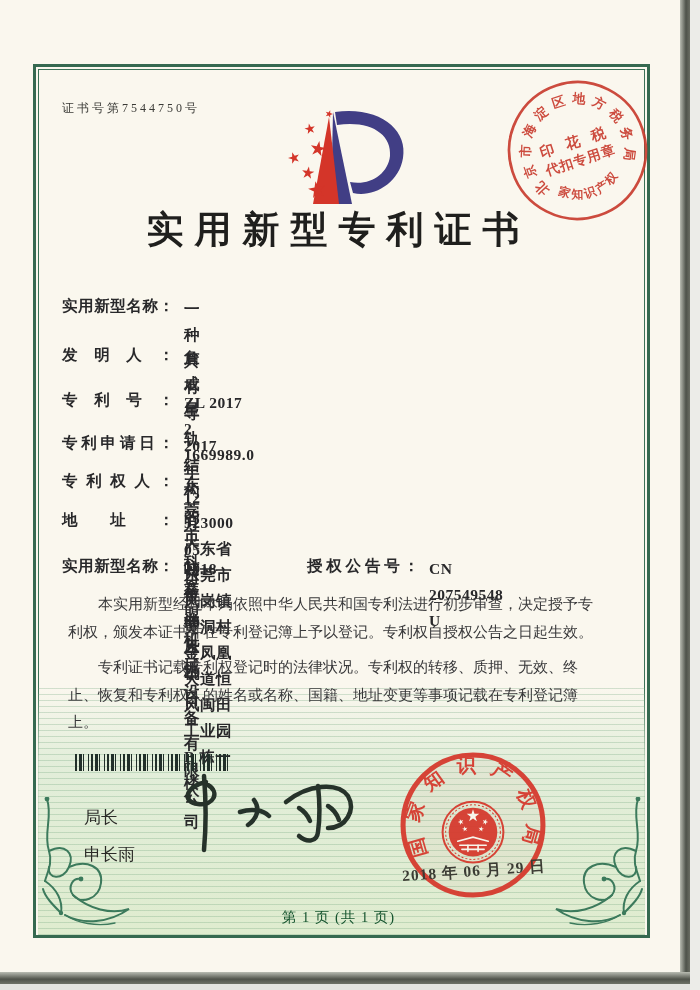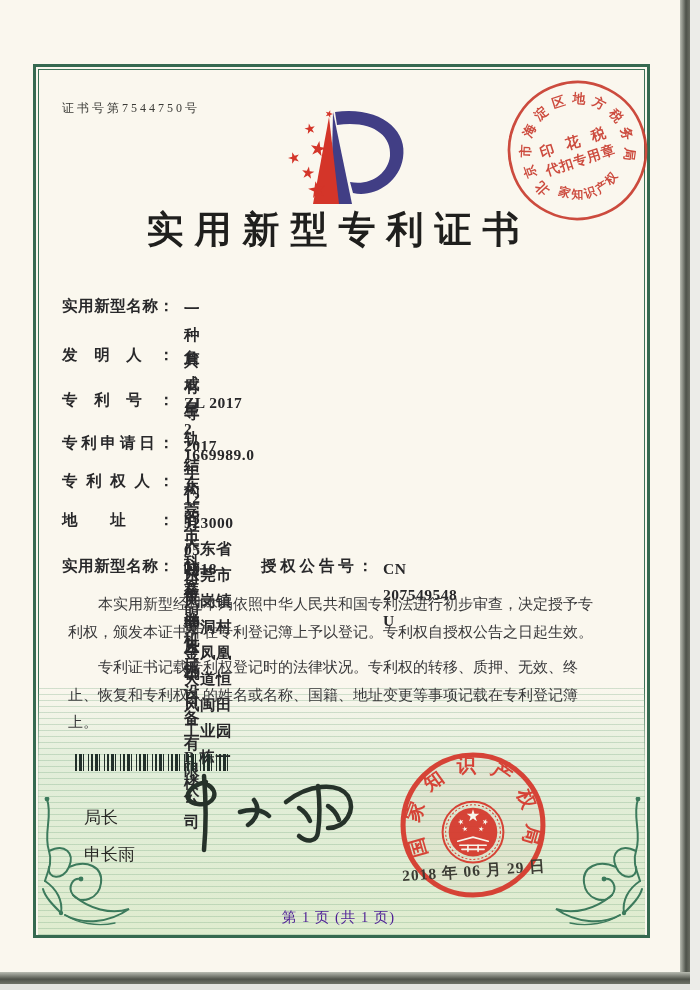--- a/index.html
+++ b/index.html
@@ -29,21 +29,21 @@
 
   .title{position:absolute;left:33px;top:205px;width:611px;text-align:center;
     font-size:37px;font-weight:700;letter-spacing:11px;color:#1f1f1d;}
 
   .fields{position:absolute;left:0;top:0;}
   .frow{position:absolute;left:62px;display:flex;align-items:flex-start;
     font-size:15.5px;color:#28282a;font-weight:600;}
   .flabel{display:inline-block;width:112px;text-align:justify;text-align-last:justify;
     flex:0 0 112px;margin-right:10px;}
   .fvalue{white-space:pre-line;line-height:26px;letter-spacing:0.5px;}
-  .fpair2{margin-left:44px;display:flex;}
+  .fpair2{margin-left:90px;display:flex;}
 
   .paras{position:absolute;left:60px;top:583px;width:552px;font-size:15px;line-height:27.5px;
     color:#38383a;}
   .paras p{margin:8px;text-indent:2em;}
 
   .barcode{position:absolute;left:75px;top:754px;width:153px;height:17px;
     background:repeating-linear-gradient(90deg,
       #22302a 0 2px, transparent 2px 4px,
       #22302a 4px 7px, transparent 7px 8px,
       #22302a 8px 9px, transparent 9px 13px,
@@ -58,21 +58,21 @@
   .seal-date{position:absolute;left:394px;top:861px;width:160px;text-align:center;
     font-size:15.5px;color:#3c3c34;transform:rotate(-4deg);letter-spacing:1px;font-weight:600;}
 
   .tax-stamp{position:absolute;left:505px;top:78px;transform:rotate(-18deg);opacity:0.9;}
 
   .flourish{position:absolute;top:797px;}
   .flourish.left{left:37px;}
   .flourish.right{left:546px;transform:scaleX(-1);}
 
   .footer{position:absolute;left:33px;top:908px;width:611px;text-align:center;
-    font-size:14.5px;color:#4c1d95;letter-spacing:1px;}
+    font-size:14.5px;color:#14532d;letter-spacing:1px;}
 
   .logo{position:absolute;left:272px;top:106px;}
 </style>
 </head>
 <body>
 
 <div class="paper"></div>
 <div class="edge-r"></div>
 <div class="edge-r2"></div>
 <div class="edge-b"></div>

